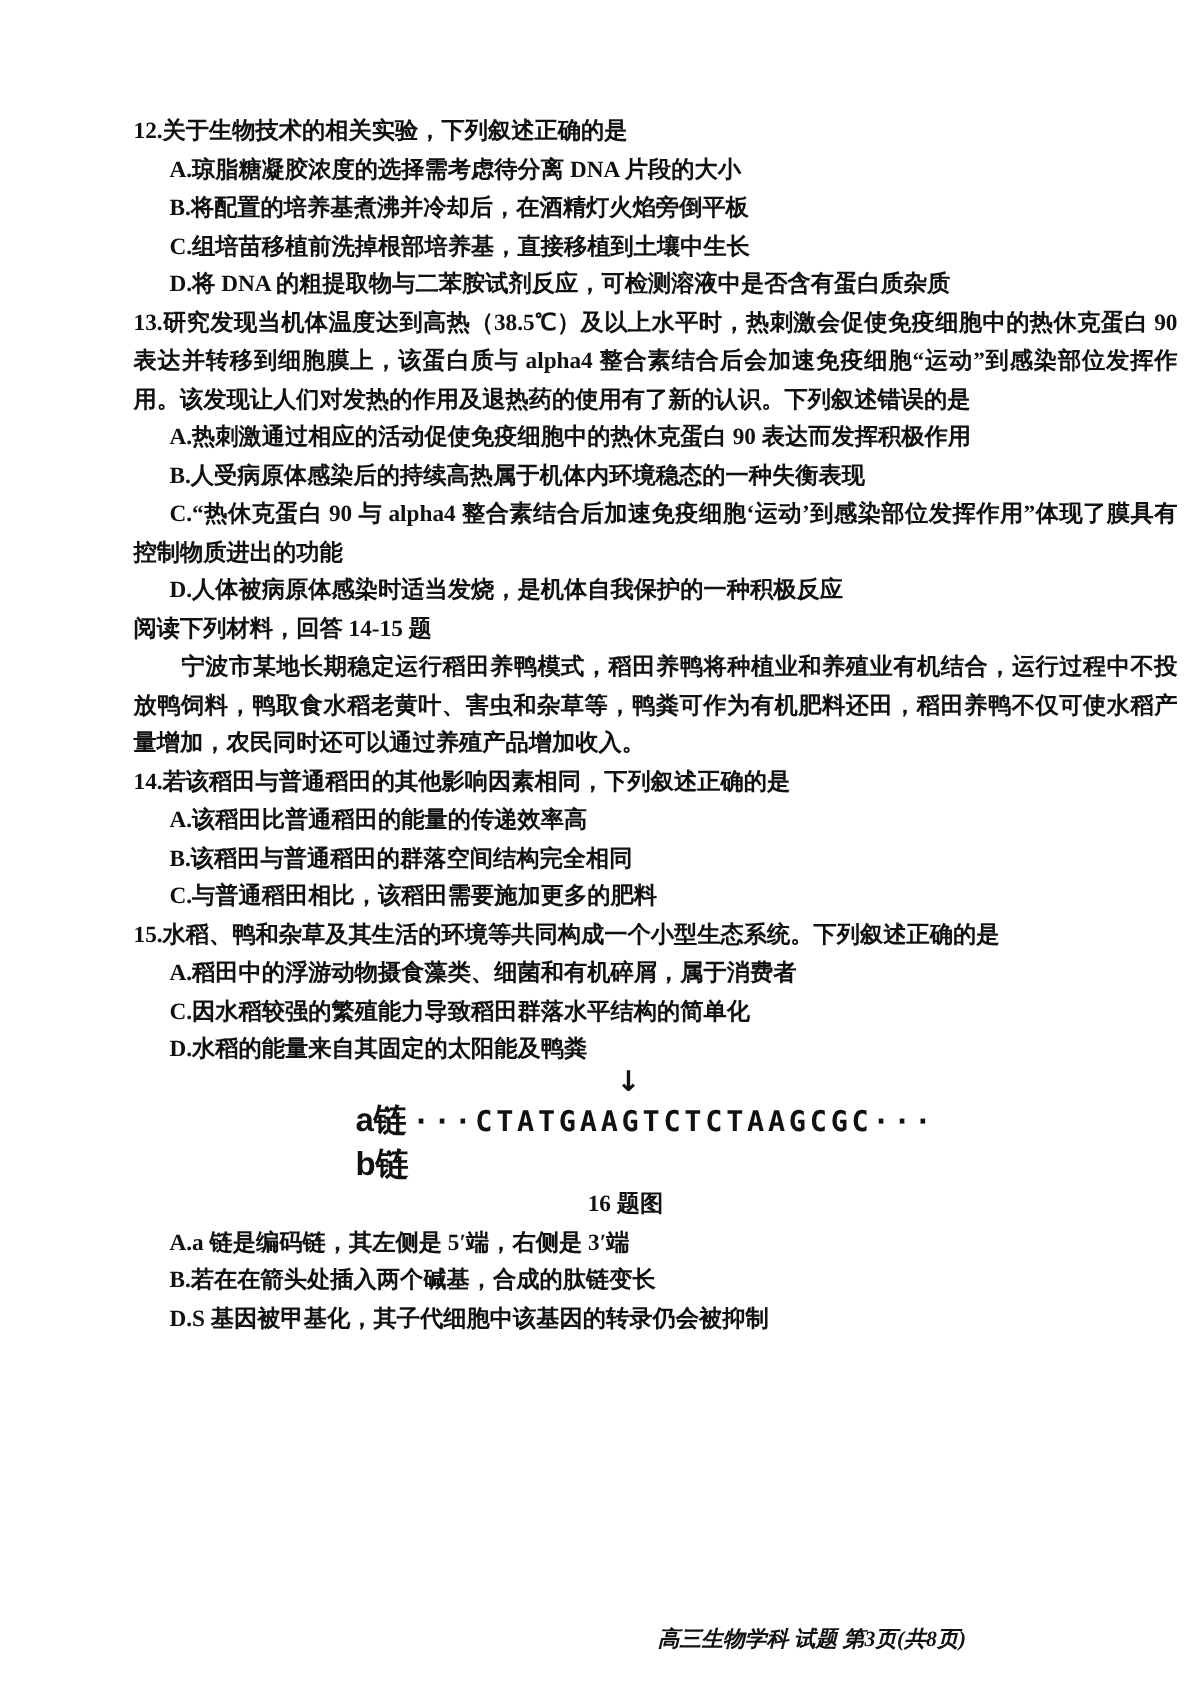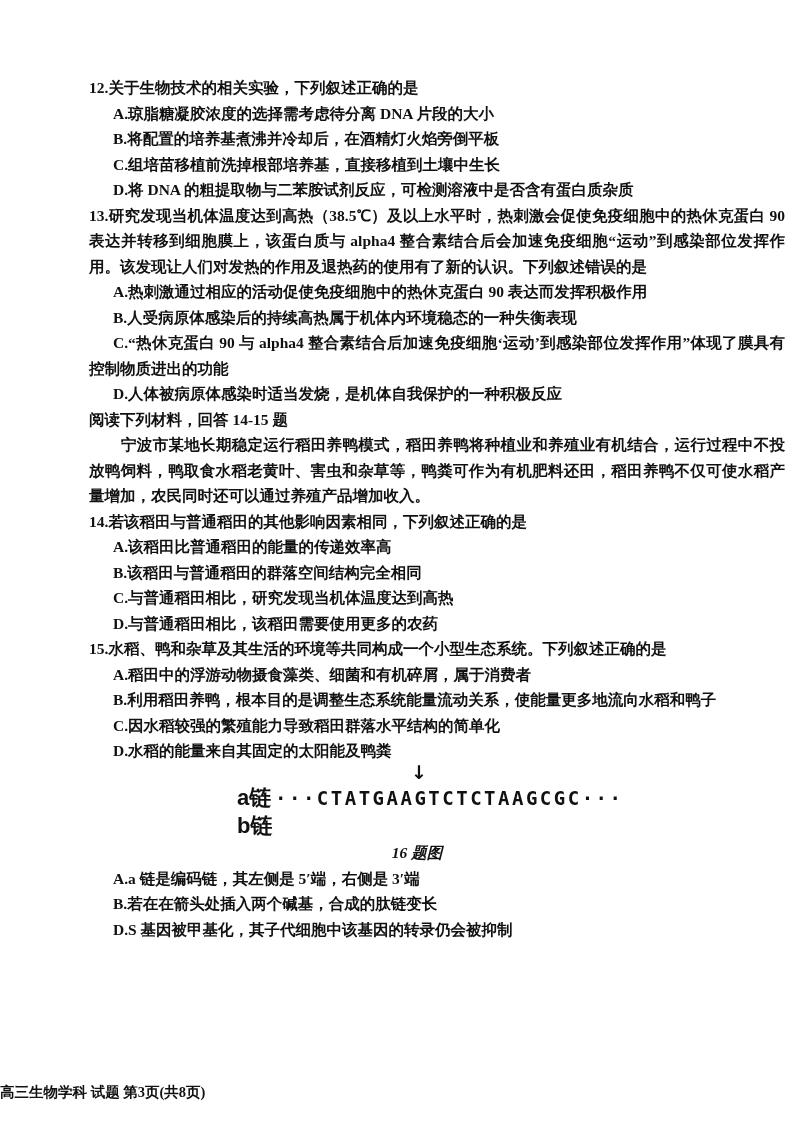--- a/index.html
+++ b/index.html
@@ -57,30 +57,30 @@
     font-size:19px;
     font-weight:bold;
     letter-spacing:2.5px;
   }
   .fig-caption{
     width:360px;
     text-align:center;
     line-height:26px;
     font-size:15.5px;
     font-weight:bold;
-    font-style:italic;
   }
   .footer{
     position:absolute;
     top:1083px;
     left:0;
     width:644px;
-    text-align:left;
+    text-align:right;
     font-size:14.5px;
     font-weight:bold;
+    font-style:italic;
   }
 </style>
 </head>
 <body>
 
 <div>
   <main class="content">
 
     <section>
       <p>12.关于生物技术的相关实验，下列叙述正确的是</p>
@@ -100,28 +100,26 @@
 
     <section>
       <p>阅读下列材料，回答 14-15 题</p>
       <p class="passage">宁波市某地长期稳定运行稻田养鸭模式，稻田养鸭将种植业和养殖业有机结合，运行过程中不投放鸭饲料，鸭取食水稻老黄叶、害虫和杂草等，鸭粪可作为有机肥料还田，稻田养鸭不仅可使水稻产量增加，农民同时还可以通过养殖产品增加收入。</p>
     </section>
 
     <section>
       <p>14.若该稻田与普通稻田的其他影响因素相同，下列叙述正确的是</p>
       <p class="opt">A.该稻田比普通稻田的能量的传递效率高</p>
       <p class="opt">B.该稻田与普通稻田的群落空间结构完全相同</p>
-      <p class="opt">C.与普通稻田相比，研究发现当机体温度达到高热</p>
-      <p class="opt">D.与普通稻田相比，该稻田需要使用更多的农药</p>
+      <p class="opt">C.与普通稻田相比，该稻田需要施加更多的肥料</p>
     </section>
 
     <section>
       <p>15.水稻、鸭和杂草及其生活的环境等共同构成一个小型生态系统。下列叙述正确的是</p>
       <p class="opt">A.稻田中的浮游动物摄食藻类、细菌和有机碎屑，属于消费者</p>
-      <p class="opt">B.利用稻田养鸭，根本目的是调整生态系统能量流动关系，使能量更多地流向水稻和鸭子</p>
       <p class="opt">C.因水稻较强的繁殖能力导致稻田群落水平结构的简单化</p>
       <p class="opt">D.水稻的能量来自其固定的太阳能及鸭粪</p>
     </section>
 
     <section>
 
       <figure class="fig">
         <div class="fig-arrow">↓</div>
         <div class="fig-row">
           <span class="fig-label">a链</span>

